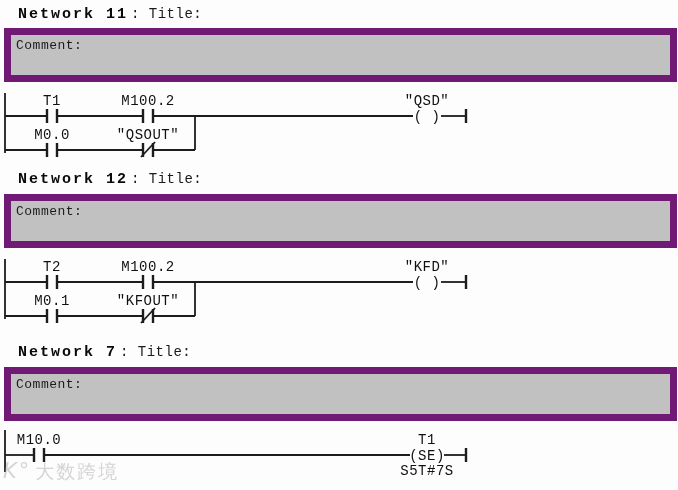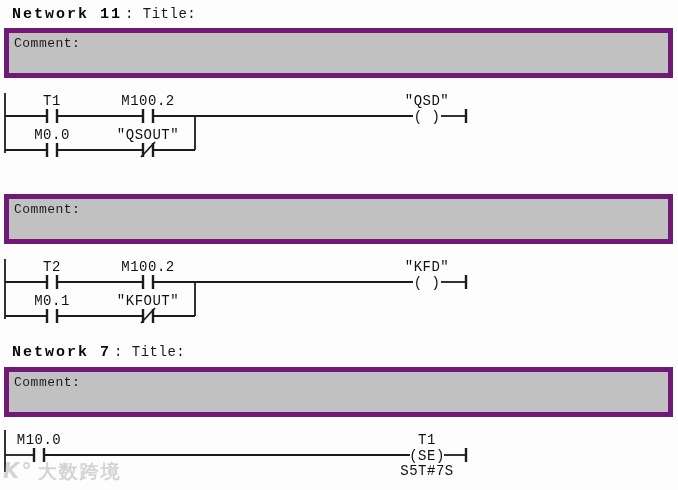--- a/index.html
+++ b/index.html
@@ -10,21 +10,21 @@
   }
   .screen {
     position: relative;
     width: 678px;
     height: 490px;
     overflow: hidden;
     background: #fdfdfd;
   }
   .net-header {
     position: absolute;
-    left: 12px;
+    left: 18px;
     white-space: nowrap;
     color: #111;
   }
   .net-name {
     font-weight: bold;
     font-size: 15px;
     letter-spacing: 2px;
     color: #0a0a0a;
   }
   .net-title {
@@ -32,21 +32,21 @@
     letter-spacing: 0.5px;
     color: #1a1a1a;
     margin-left: 3px;
   }
   .comment-box {
     position: absolute;
     left: 4px;
     width: 659px;
     height: 40px;
     background: #c1c1c1;
-    border: 5px solid #701a75;
+    border: 7px solid #701a75;
     box-sizing: content-box;
   }
   .comment-text {
     position: absolute;
     left: 5px;
     top: 3px;
     font-size: 13px;
     color: #1c1c1c;
     letter-spacing: 0.5px;
   }
@@ -68,21 +68,21 @@
     fill: #111;
     text-anchor: middle;
     letter-spacing: 0.5px;
   }
   .watermark {
     position: absolute;
     left: 3px;
     top: 459px;
     font-family: "DejaVu Sans", sans-serif;
     font-size: 19px;
-    font-weight: bold;
+    font-weight: normal;
     color: rgba(150,150,150,0.40);
     letter-spacing: 2px;
     z-index: 5;
     white-space: nowrap;
   }
   .watermark .wm-logo {
     font-style: italic;
     font-size: 21px;
     margin-right: 4px;
   }
@@ -137,20 +137,23 @@
     </g>
     <g>
       <text x="427" y="17">"QSD"</text>
       <text x="427" y="33">( )</text>
     </g>
     <g>
       <line class="bar" x1="466" y1="21" x2="466" y2="35"></line>
     </g>
   </svg>
 
+  <div class="net-header" style="top:170px">
+    <span class="net-name">Network 12</span><span class="net-title">: Title:</span>
+  </div>
 
   <div class="comment-box" style="top:194px">
     <span class="comment-text">Comment:</span>
   </div>
 
   <svg class="rung" style="top:254px" width="678" height="74" viewBox="0 0 678 74">
     <g>
       <line x1="5" y1="5" x2="5" y2="65"></line>
     </g>
     <g>

